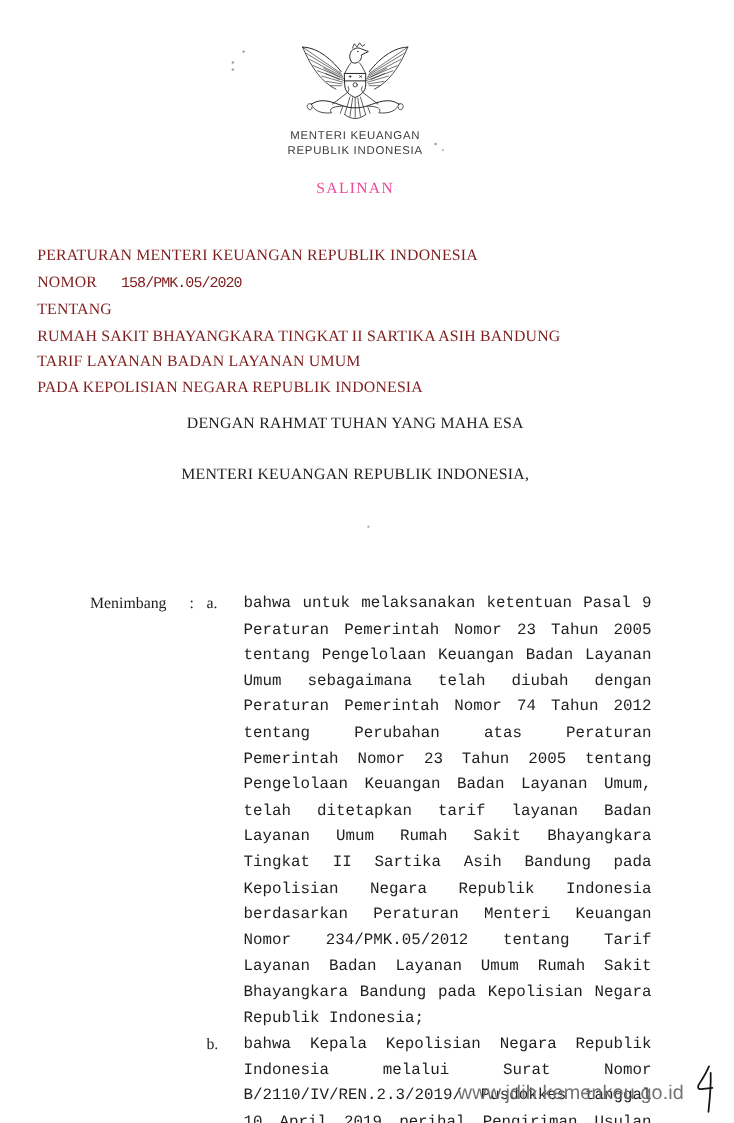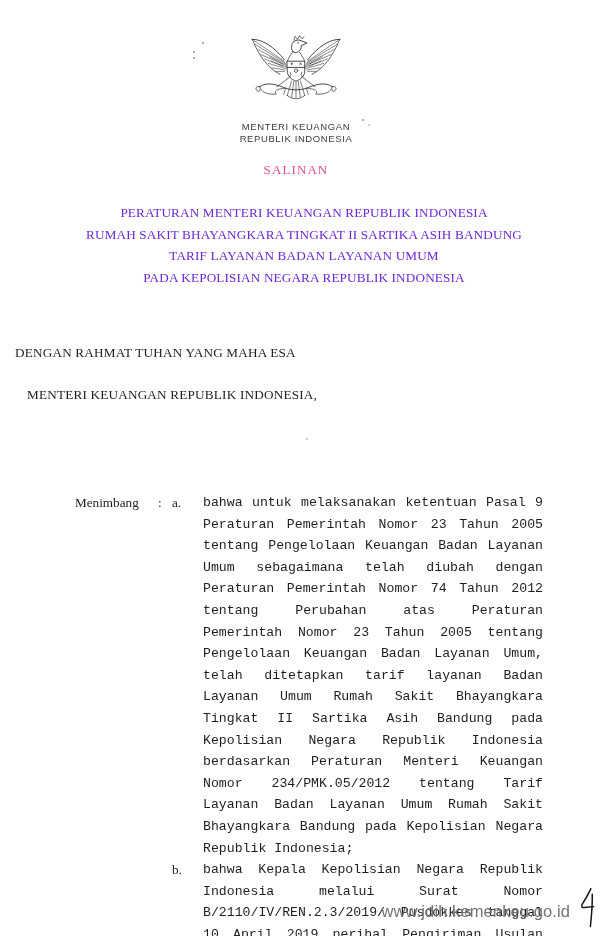--- a/index.html
+++ b/index.html
@@ -5,32 +5,32 @@
   html,body{margin:0;padding:0;background:#e8e8e8;}
   .page{
     position:relative;width:612px;height:936px;background:#ffffff;
     font-family:"Liberation Serif","DejaVu Serif",serif;color:#1e1e1e;
     overflow:hidden;margin:0 auto;
   }
   .doc{position:absolute;left:15px;top:0;width:562px;height:100%;}
   
   .emblem-wrap{position:absolute;top:32px;left:0;right:0;text-align:center;}
   .garuda{display:block;margin:0 auto;}
-  .ministry{margin-top:16px;font-family:"Liberation Sans",sans-serif;
+  .ministry{margin-top:3px;font-family:"Liberation Sans",sans-serif;
     font-size:9.5px;letter-spacing:.6px;color:#3c3c3c;line-height:11.5px;}
   .salinan{margin-top:18px;font-weight:normal;font-size:13px;letter-spacing:1.1px;color:#ec4899;}
   
-  .title-block{position:absolute;top:202px;left:16px;right:0;text-align:center;
-    font-size:13.2px;line-height:21.5px;letter-spacing:.15px;color:#6d28d9;}
+  .title-block{position:absolute;top:202px;left:16px;right:0;
+    font-size:13.2px;line-height:21.5px;letter-spacing:.15px;color:#7f1d1d;}
   .nomor-value{font-family:"Liberation Mono","DejaVu Sans Mono",monospace;
     font-size:12.5px;letter-spacing:-.8px;margin-left:20px;}
   
-  .invocation{position:absolute;top:345px;left:0;right:0;
+  .invocation{position:absolute;top:345px;left:0;right:0;text-align:center;
     font-size:13.2px;letter-spacing:.2px;}
-  .authority{position:absolute;top:387px;left:12px;right:0;
+  .authority{position:absolute;top:387px;left:0;right:0;text-align:center;
     font-size:13.2px;letter-spacing:.2px;}
   
   .cons{position:absolute;top:452px;left:0;width:562px;
     font-size:13.2px;line-height:21.6px;margin-top:40px;}
   .cons-row{display:grid;grid-template-columns:83px 14px 31px auto;
     padding-left:60px;padding-right:34px;}
   .cons-label,.cons-colon,.cons-marker{white-space:nowrap;}
   .cons-text{text-align:justify;text-justify:inter-word;hyphens:none;font-family:Liberation Mono, monospace;}
   
   .footer-url{position:absolute;right:42px;bottom:15px;
@@ -86,20 +86,24 @@
       </svg>
       <div class="ministry">
         <div>MENTERI KEUANGAN</div>
         <div>REPUBLIK INDONESIA</div>
       </div>
       <div class="salinan">SALINAN</div>
     </div>
 
     <div class="title-block">
       <div>PERATURAN MENTERI KEUANGAN REPUBLIK INDONESIA</div>
+      <div>
+        <span>NOMOR</span><span class="nomor-value">158/PMK.05/2020</span>
+      </div>
+      <div>TENTANG</div>
       <div>RUMAH SAKIT BHAYANGKARA TINGKAT II SARTIKA ASIH BANDUNG</div>
       <div>TARIF LAYANAN BADAN LAYANAN UMUM</div>
       <div>PADA KEPOLISIAN NEGARA REPUBLIK INDONESIA</div>
     </div>
 
     <div class="invocation">DENGAN RAHMAT TUHAN YANG MAHA ESA</div>
     <div class="authority">MENTERI KEUANGAN REPUBLIK INDONESIA,</div>
 
     <div class="cons">
       <div class="cons-row">

